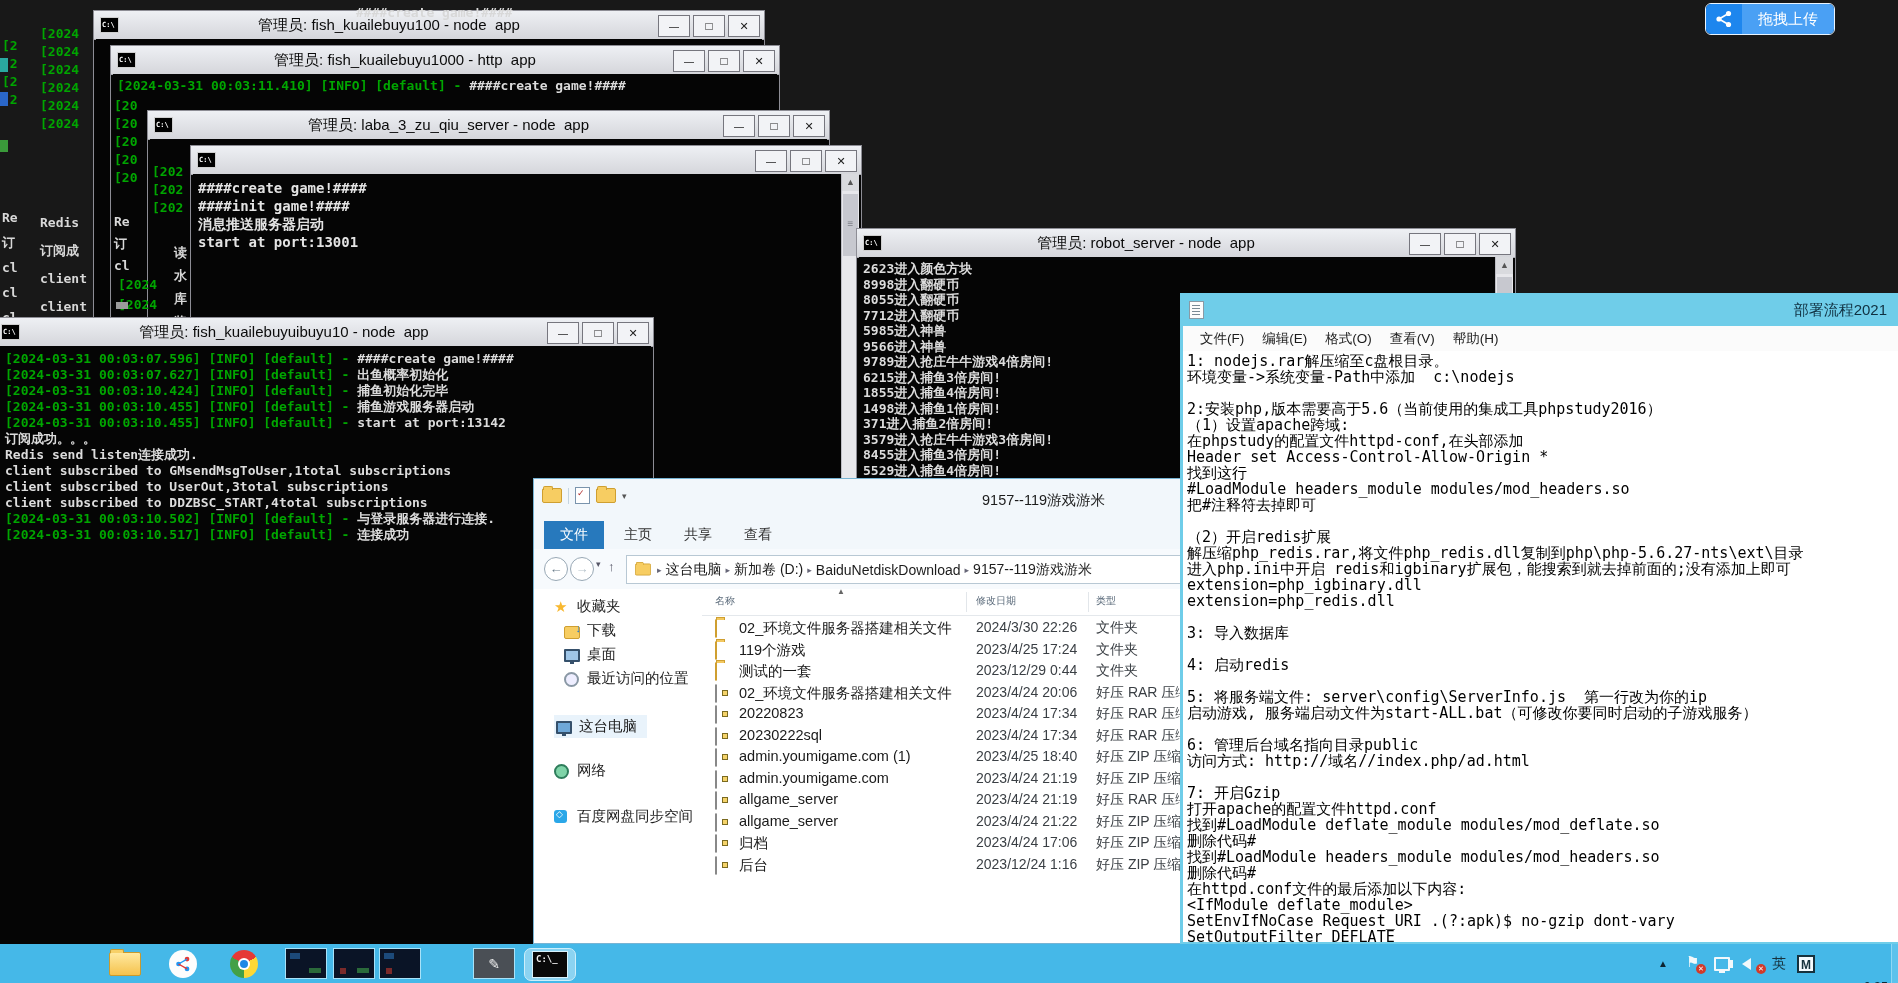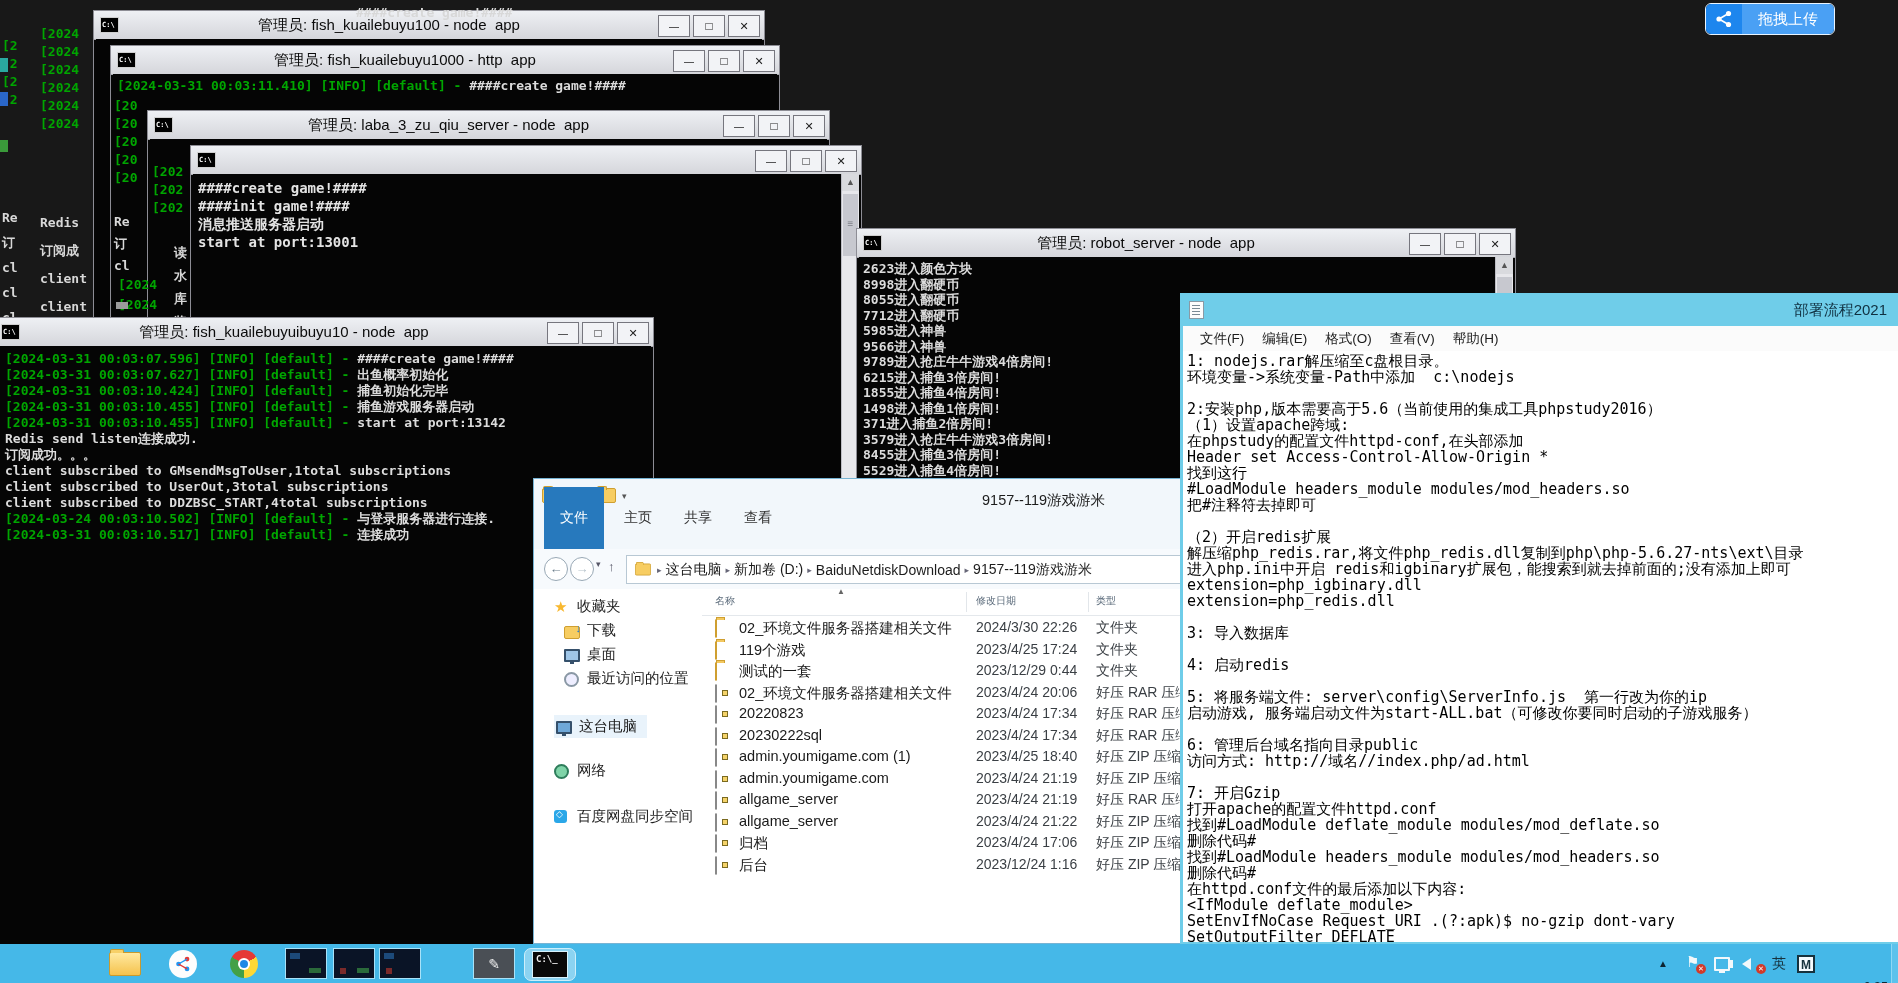--- a/index.html
+++ b/index.html
@@ -56,21 +56,21 @@
   .qat{position:absolute;top:8px;display:flex;align-items:center;gap:6px;left:8px;}
   .qat .sep{width:1px;height:16px;background:#c4d4e0;}
   .mini-folder{width:18px;height:13px;background:#f7cd62;border:1px solid #cf9f30;border-radius:2px;position:relative;}
   .mini-folder::before{content:"";position:absolute;left:0;top:-3px;width:8px;height:3px;background:#f7cd62;
             border:1px solid #cf9f30;border-bottom:none;border-radius:2px 2px 0 0;}
   .mini-page{width:13px;height:15px;background:#fff;border:1px solid #7a94ad;position:relative;}
   .mini-page::before{content:"✓";position:absolute;left:1px;top:0px;font-size:9px;color:#b03030;}
   .qat-caret{font-size:9px;color:#555;}
   #ex-tabs{position:absolute;left:0;right:0;top:42px;height:28px;background:#f2f7fb;
            border-bottom:1px solid #dde6ee;display:flex;align-items:flex-end;padding-left:10px;}
-  .ex-tab{font-size:14px;color:#333;padding:22px 16px;}
+  .ex-tab{font-size:14px;color:#333;padding:5px 16px;}
   .ex-tab.file{background:#2779bd;color:#fff;margin-right:4px;}
   #ex-addr{position:absolute;left:0;right:0;top:70px;height:40px;background:#f7fafd;
            border-bottom:1px solid #e3e9ef;}
   .navcirc{position:absolute;top:8px;width:22px;height:22px;border:1px solid #98a8b5;border-radius:50%;
            color:#6d7f8c;font-size:13px;text-align:center;line-height:21px;background:#fff;}
   .navplain{position:absolute;top:10px;color:#556;font-size:13px;}
   #ex-crumbbar{position:absolute;left:92px;top:6px;right:6px;height:27px;background:#fff;
            border:1px solid #b8c8d4;display:flex;align-items:center;padding-left:6px;gap:4px;}
   .crumb{font-size:14px;color:#1c1c1c;white-space:pre;}
   .crumb-sep{font-size:9px;color:#667;}
@@ -305,26 +305,26 @@
         <div class="wbtn btn-max"></div>
         <div class="wbtn btn-close"></div>
       </div>
     </div>
     <div class="cbody" style="padding:5px 0 0 8px;">
       <div class="cline"><span class="g">[2024-03-31 00:03:07.596] [INFO] [default] - </span><span class="w">####create game!####</span></div>
       <div class="cline"><span class="g">[2024-03-31 00:03:07.627] [INFO] [default] - </span><span class="w">出鱼概率初始化</span></div>
       <div class="cline"><span class="g">[2024-03-31 00:03:10.424] [INFO] [default] - </span><span class="w">捕鱼初始化完毕</span></div>
       <div class="cline"><span class="g">[2024-03-31 00:03:10.455] [INFO] [default] - </span><span class="w">捕鱼游戏服务器启动</span></div>
       <div class="cline"><span class="g">[2024-03-31 00:03:10.455] [INFO] [default] - </span><span class="w">start at port:13142</span></div>
+      <div class="cline"><span class="g"></span><span class="w">订阅成功。。。</span></div>
       <div class="cline"><span class="g"></span><span class="w">Redis send listen连接成功.</span></div>
-      <div class="cline"><span class="g"></span><span class="w">订阅成功。。。</span></div>
       <div class="cline"><span class="g"></span><span class="w">client subscribed to GMsendMsgToUser,1total subscriptions</span></div>
       <div class="cline"><span class="g"></span><span class="w">client subscribed to UserOut,3total subscriptions</span></div>
       <div class="cline"><span class="g"></span><span class="w">client subscribed to DDZBSC_START,4total subscriptions</span></div>
-      <div class="cline"><span class="g">[2024-03-24 00:03:10.502] [INFO] [default] - </span><span class="w">与登录服务器进行连接.</span></div>
+      <div class="cline"><span class="g">[2024-03-31 00:03:10.502] [INFO] [default] - </span><span class="w">与登录服务器进行连接.</span></div>
       <div class="cline"><span class="g">[2024-03-31 00:03:10.517] [INFO] [default] - </span><span class="w">连接成功</span></div>
     </div>
   </div>
 
   <div id="explorer">
     <div id="ex-titlebar">
       <div class="qat">
         <div class="mini-folder"></div>
         <div class="sep"></div>
         <div class="mini-page"></div>

